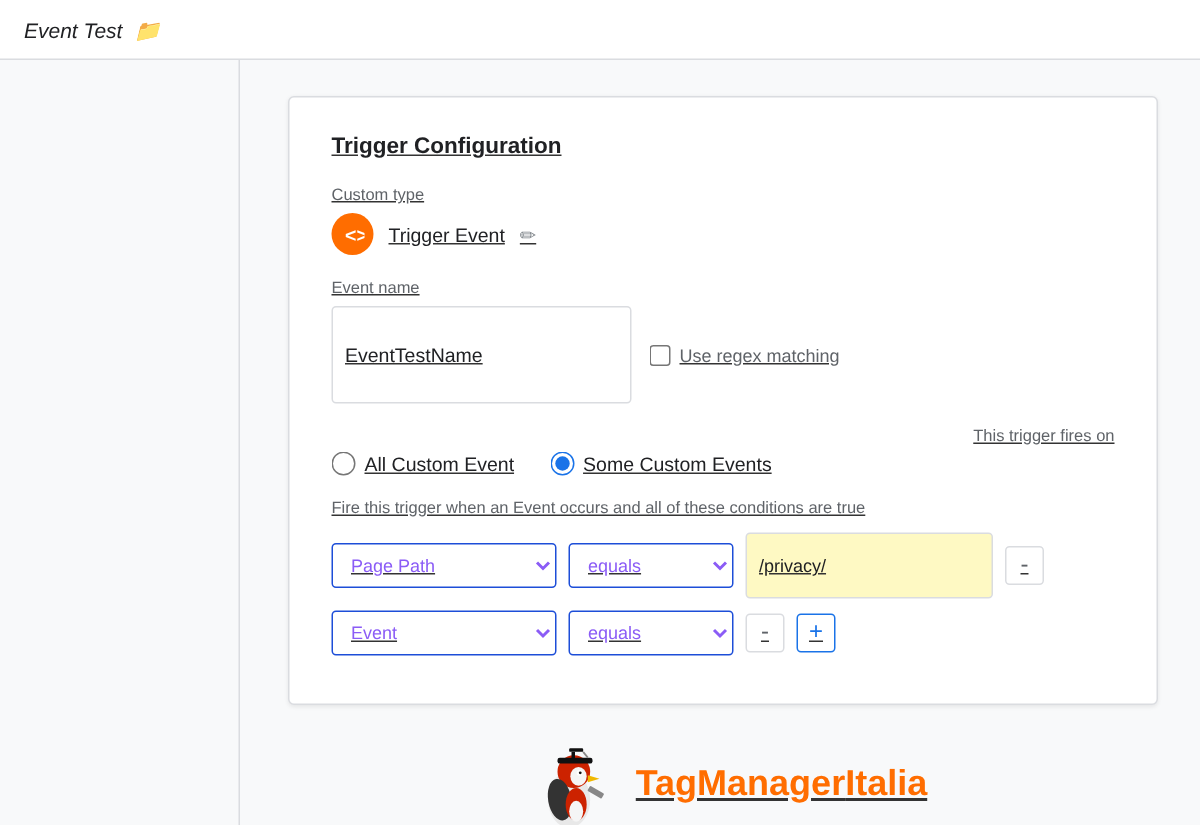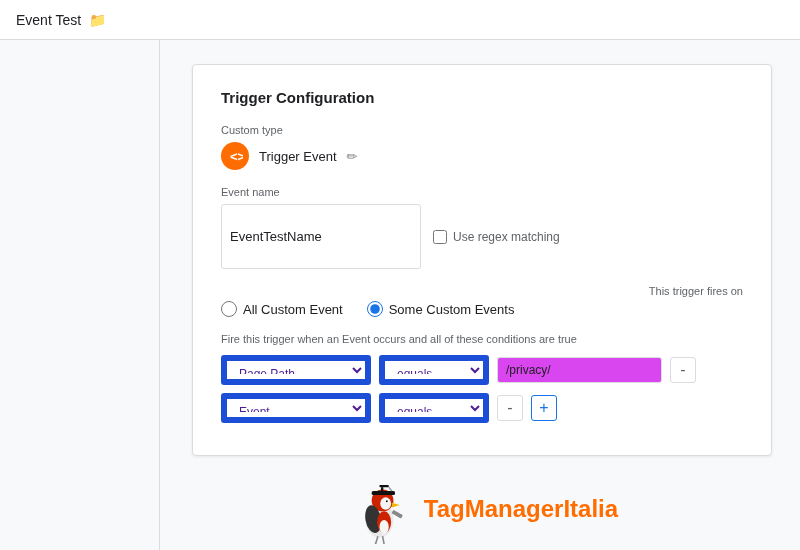--- a/index.html
+++ b/index.html
@@ -15,35 +15,37 @@
 
     
     .top-bar {
       background: #fff;
       border-bottom: 1px solid #dadce0;
       height: 40px;
       display: flex;
       align-items: center;
       padding: 0 16px;
       gap: 8px;
+      font-style: italic;
     }
     .top-bar-title {
       font-size: 14px;
       color: #202124;
       font-weight: 500;
     }
     .folder-icon {
       color: #80868b;
       font-size: 14px;
     }
 
     
     .main {
       display: flex;
       height: calc(550px - 40px);
+      text-decoration: underline;
     }
 
     
     .sidebar {
       width: 160px;
       background: #f8f9fa;
       border-right: 1px solid #dadce0;
       flex-shrink: 0;
     }
 
@@ -188,47 +190,47 @@
 
     
     .condition-row {
       display: flex;
       align-items: center;
       gap: 8px;
       margin-bottom: 8px;
     }
 
     .condition-select {
-      border: 6px solid #1d4ed8;
+      border: 1px solid #1d4ed8;
       border-radius: 3px;
       padding: 5px 8px;
       font-size: 12px;
-      color: #4c1d95;
+      color: #8b5cf6;
       background: #fff;
       height: 30px;
       cursor: pointer;
     }
 
     .condition-select.wide {
       width: 150px;
     }
 
     .condition-select.medium {
       width: 110px;
     }
 
     .condition-value-input {
       border: 1px solid #dadce0;
       border-radius: 3px;
       padding: 5px 8px;
       font-size: 12px;
       color: #202124;
       width: 165px;
-      height: 26px;
-      background: #d946ef;
+      height: 44px;
+      background: #fef9c3;
     }
 
     .btn-small {
       border: 1px solid #dadce0;
       border-radius: 3px;
       background: #fff;
       width: 26px;
       height: 26px;
       font-size: 16px;
       cursor: pointer;

